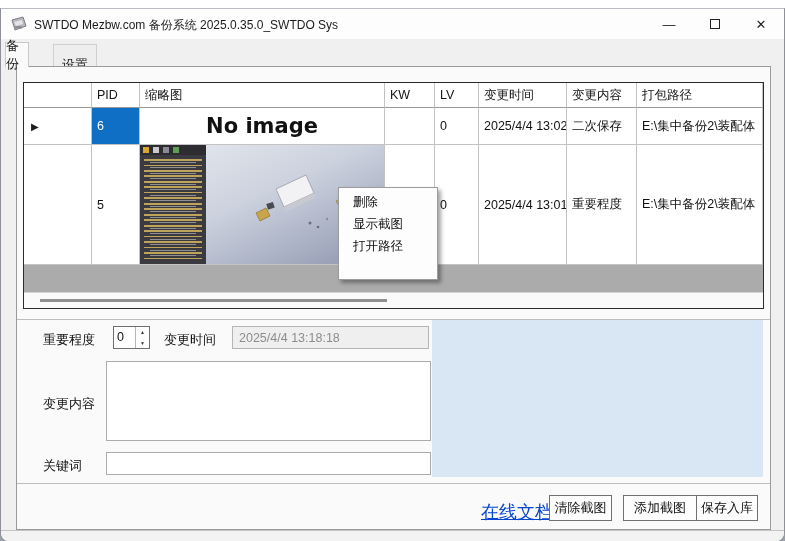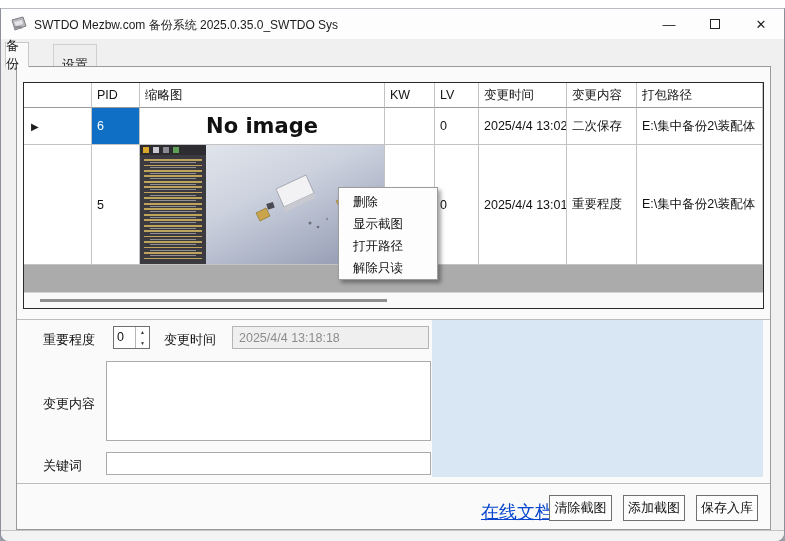--- a/index.html
+++ b/index.html
@@ -76,21 +76,21 @@
   .content-box { position:absolute; left:105px; top:352px; width:325px; height:80px; background:#fff; border:1px solid #ababab;
                  resize:none; font-family:inherit; font-size:12.5px; }
   .keyword-box { position:absolute; left:105px; top:443px; width:325px; height:23px; background:#fff; border:1px solid #ababab;
                  font-family:inherit; font-size:12.5px; padding-left:5px; }
   .preview { position:absolute; left:431px; top:311px; width:331px; height:157px; background:#d9e7f4; }
 
   
   .link { position:absolute; left:480px; top:491px; font-size:18px; color:#0645cc; text-decoration:underline; }
   .f-btn { position:absolute; top:486px; height:26px; background:#fdfdfd; border:1px solid #707070; font-size:13px; color:#111;
            display:flex; align-items:center; justify-content:center; font-family:Liberation Mono, monospace; }
-  .b1 { left:548px; width:63px; } .b2 { left:622px; width:62px; } .b3 { left:695px; width:62px; }
+  .b1 { left:548px; width:63px; } .b2 { left:622px; width:74px; } .b3 { left:695px; width:62px; }
 
   .statusstrip { position:absolute; left:0; top:521px; width:100%; height:13px; background:#f3f3f3; border-top:1px solid #c4c4c4; }
 </style>
 </head>
 <body>
 
 <div class="stage">
   <div class="behind-strip"></div>
 
   <div class="window">
@@ -193,21 +193,20 @@
 
       <div class="grid-scrolltrack">
         <div class="grid-scrollthumb"></div>
       </div>
     </div>
 
     <div class="ctx-menu">
       <div class="ctx-item">删除</div>
       <div class="ctx-item">显示截图</div>
       <div class="ctx-item">打开路径</div>
-      <div class="ctx-item">解除只读</div>
     </div>
 
     <div class="sep" style="top:310px;"></div>
     <div class="sep" style="top:474px;"></div>
 
     <span class="f-label" style="left:42px; top:322px;">重要程度</span>
     <div class="spinner">
       <div class="spin-val">0</div>
       <div class="spin-btns">
         <div class="spin-up">▲</div>

